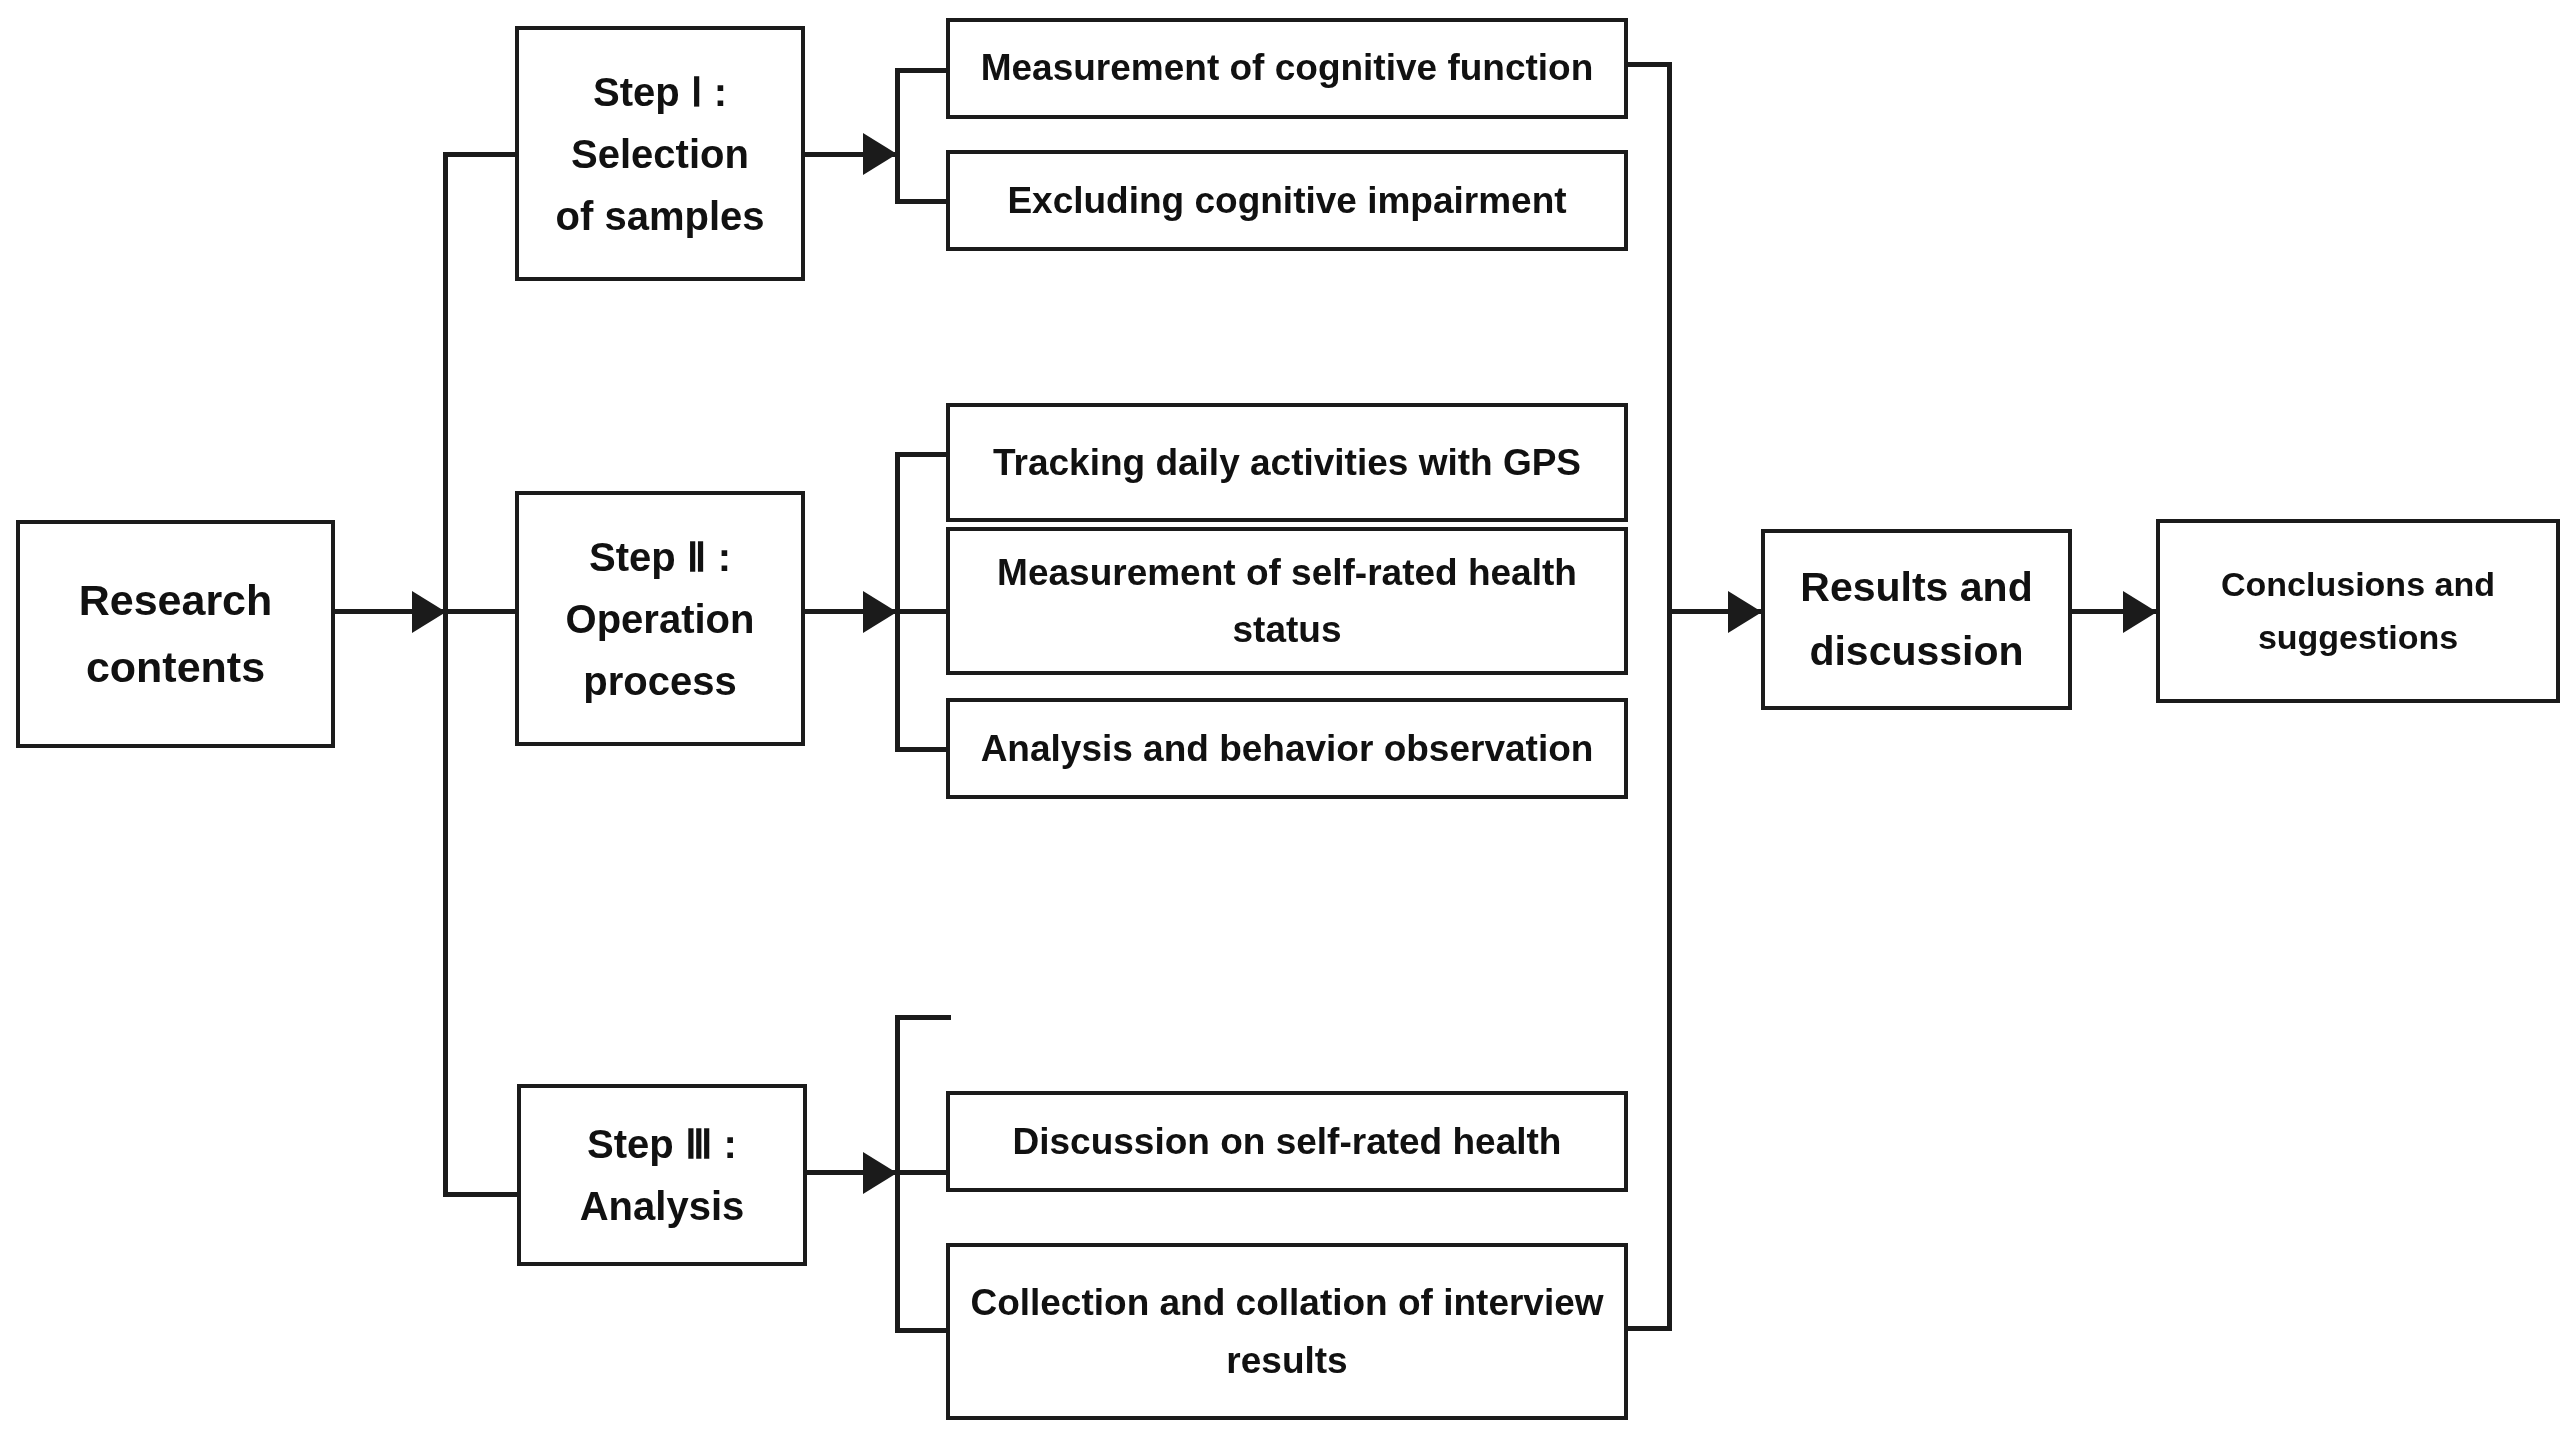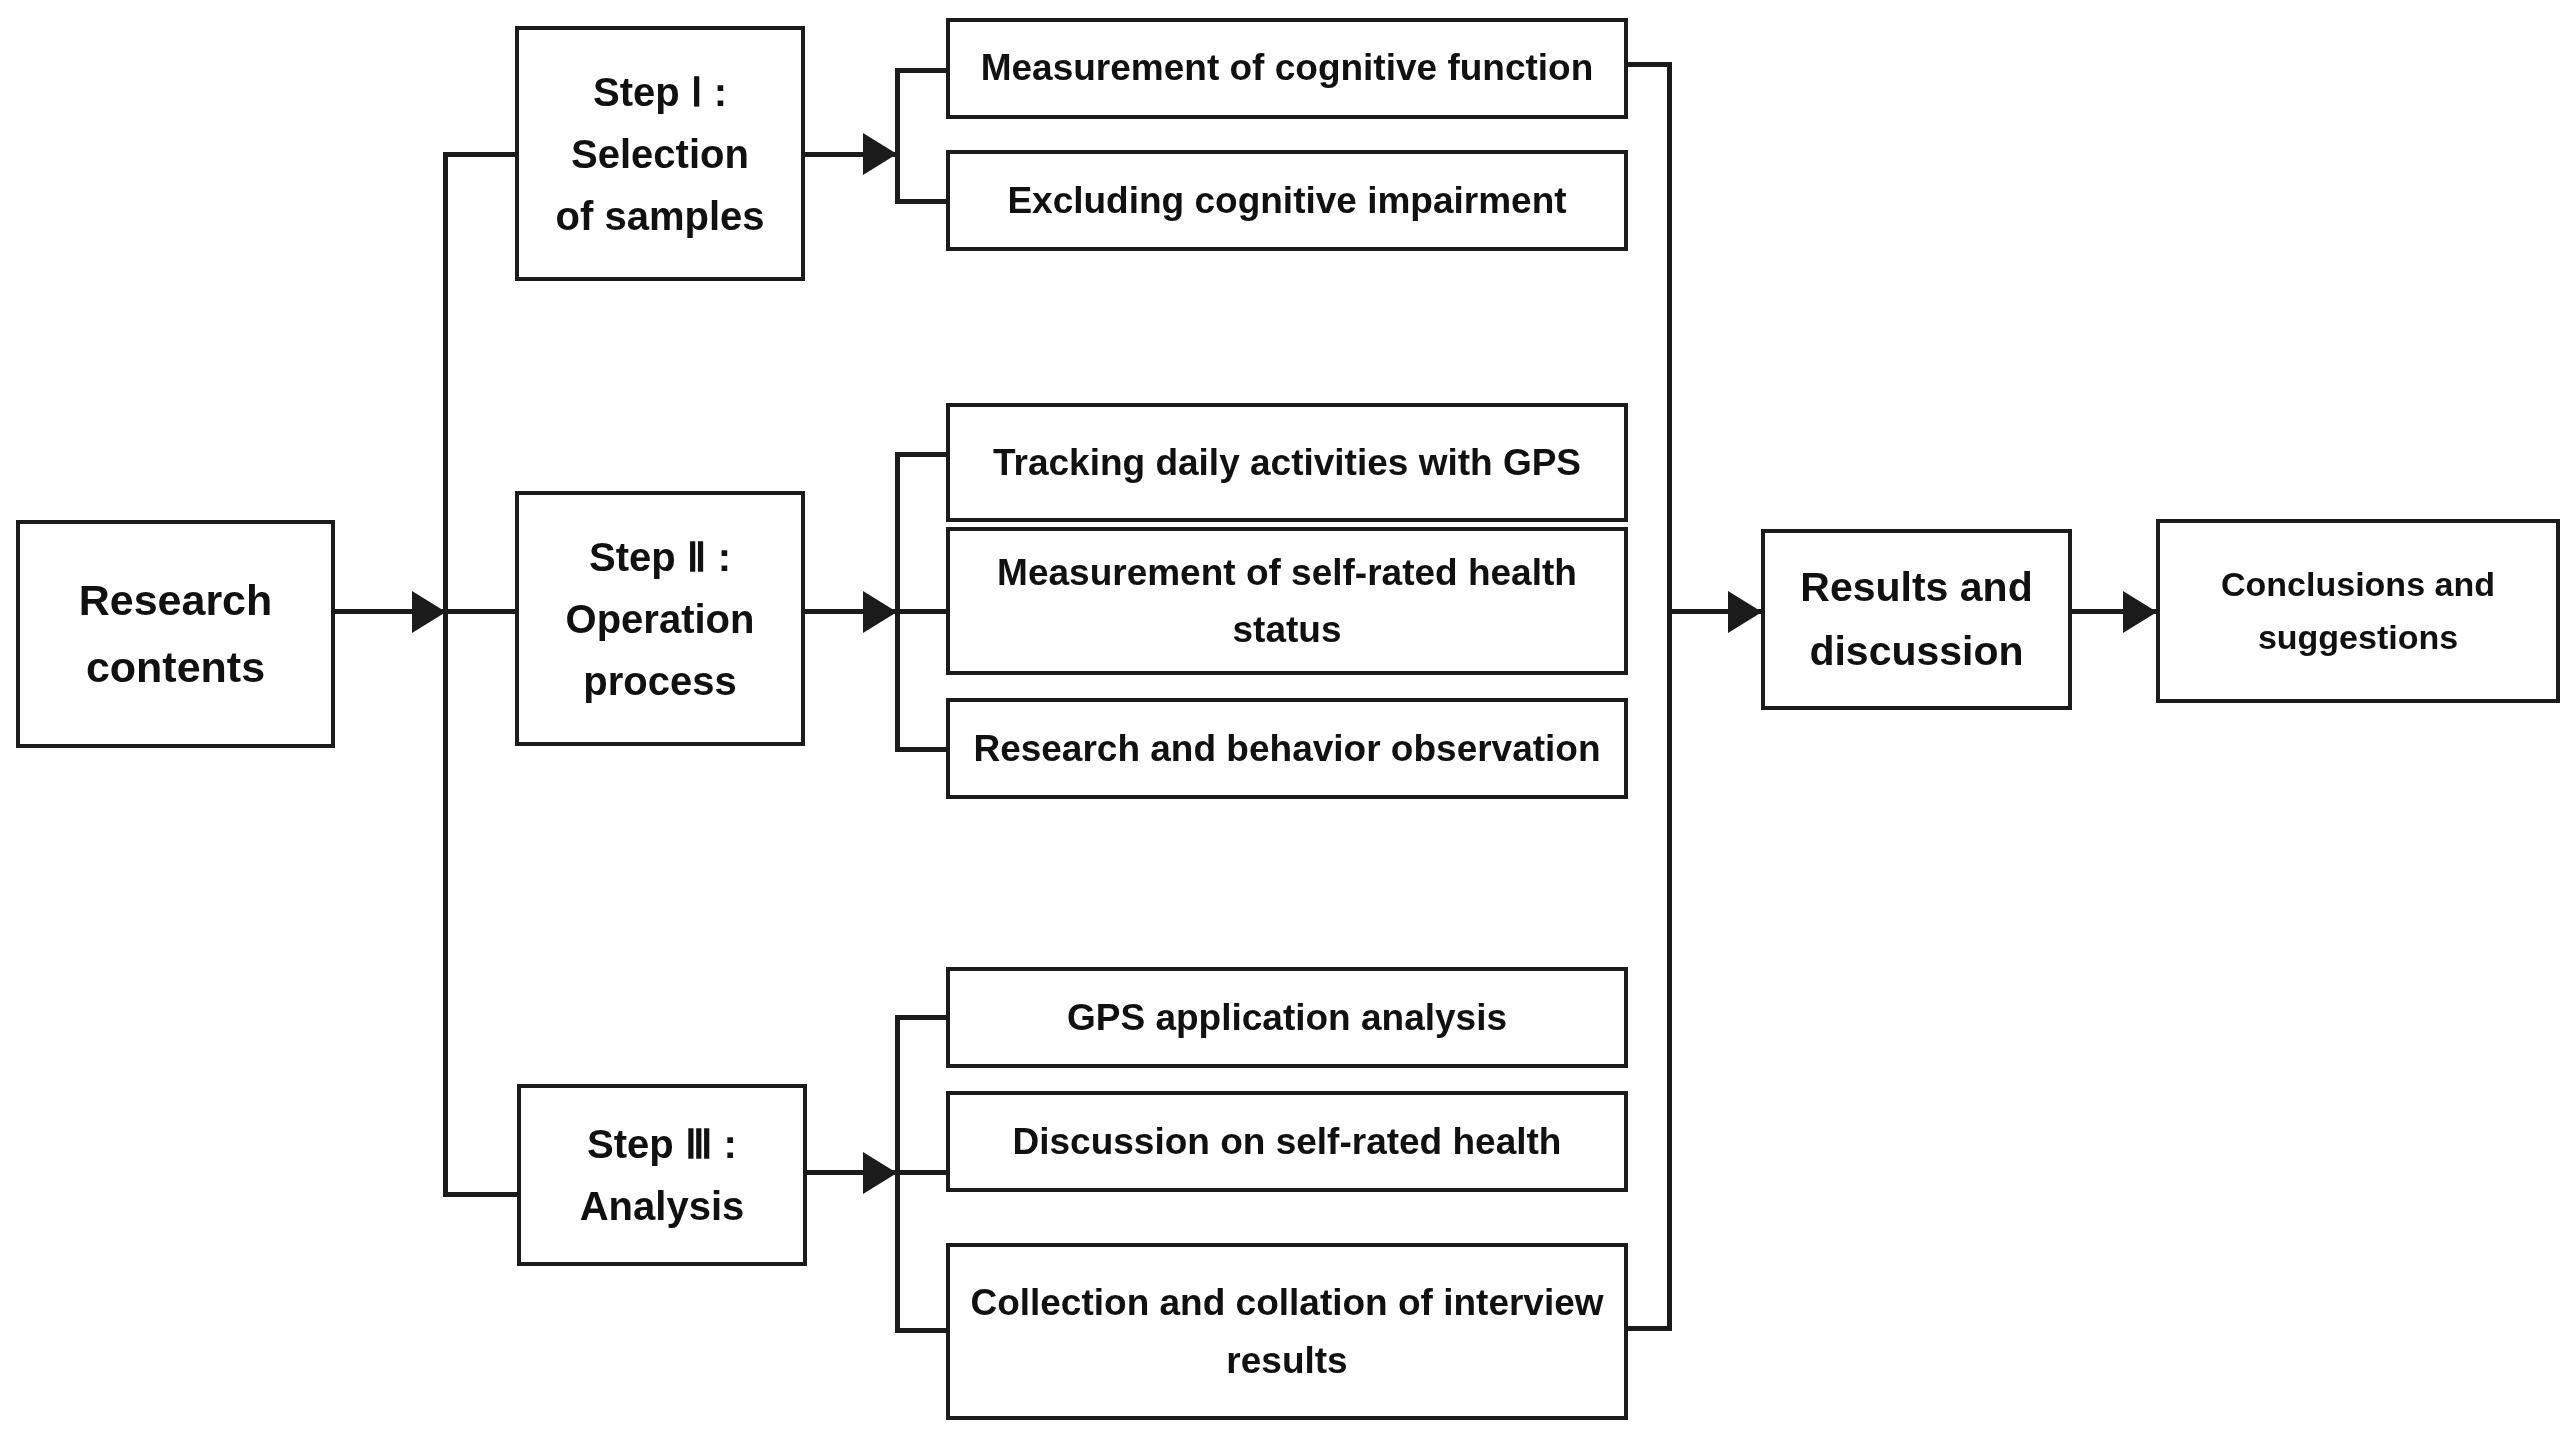--- a/index.html
+++ b/index.html
@@ -149,26 +149,23 @@
   </div>
 
   <div class="node regular leaf n-s2a">
     <span class="txt">Tracking daily activities with GPS</span>
   </div>
   <div class="node regular leaf n-s2b">
     <span class="txt">Measurement of self-rated health
 status</span>
   </div>
   <div class="node regular leaf n-s2c">
-    <span class="txt">Research and behavior observation</span>
+    <span class="txt">Analysis and behavior observation</span>
   </div>
 
-  <div class="node regular leaf n-s3a">
-    <span class="txt">GPS application analysis</span>
-  </div>
   <div class="node regular leaf n-s3b">
     <span class="txt">Discussion on self-rated health</span>
   </div>
   <div class="node regular leaf n-s3c">
     <span class="txt">Collection and collation of interview
 results</span>
   </div>
 
   <div class="node bold n-results">
     <span class="txt">Results  and

